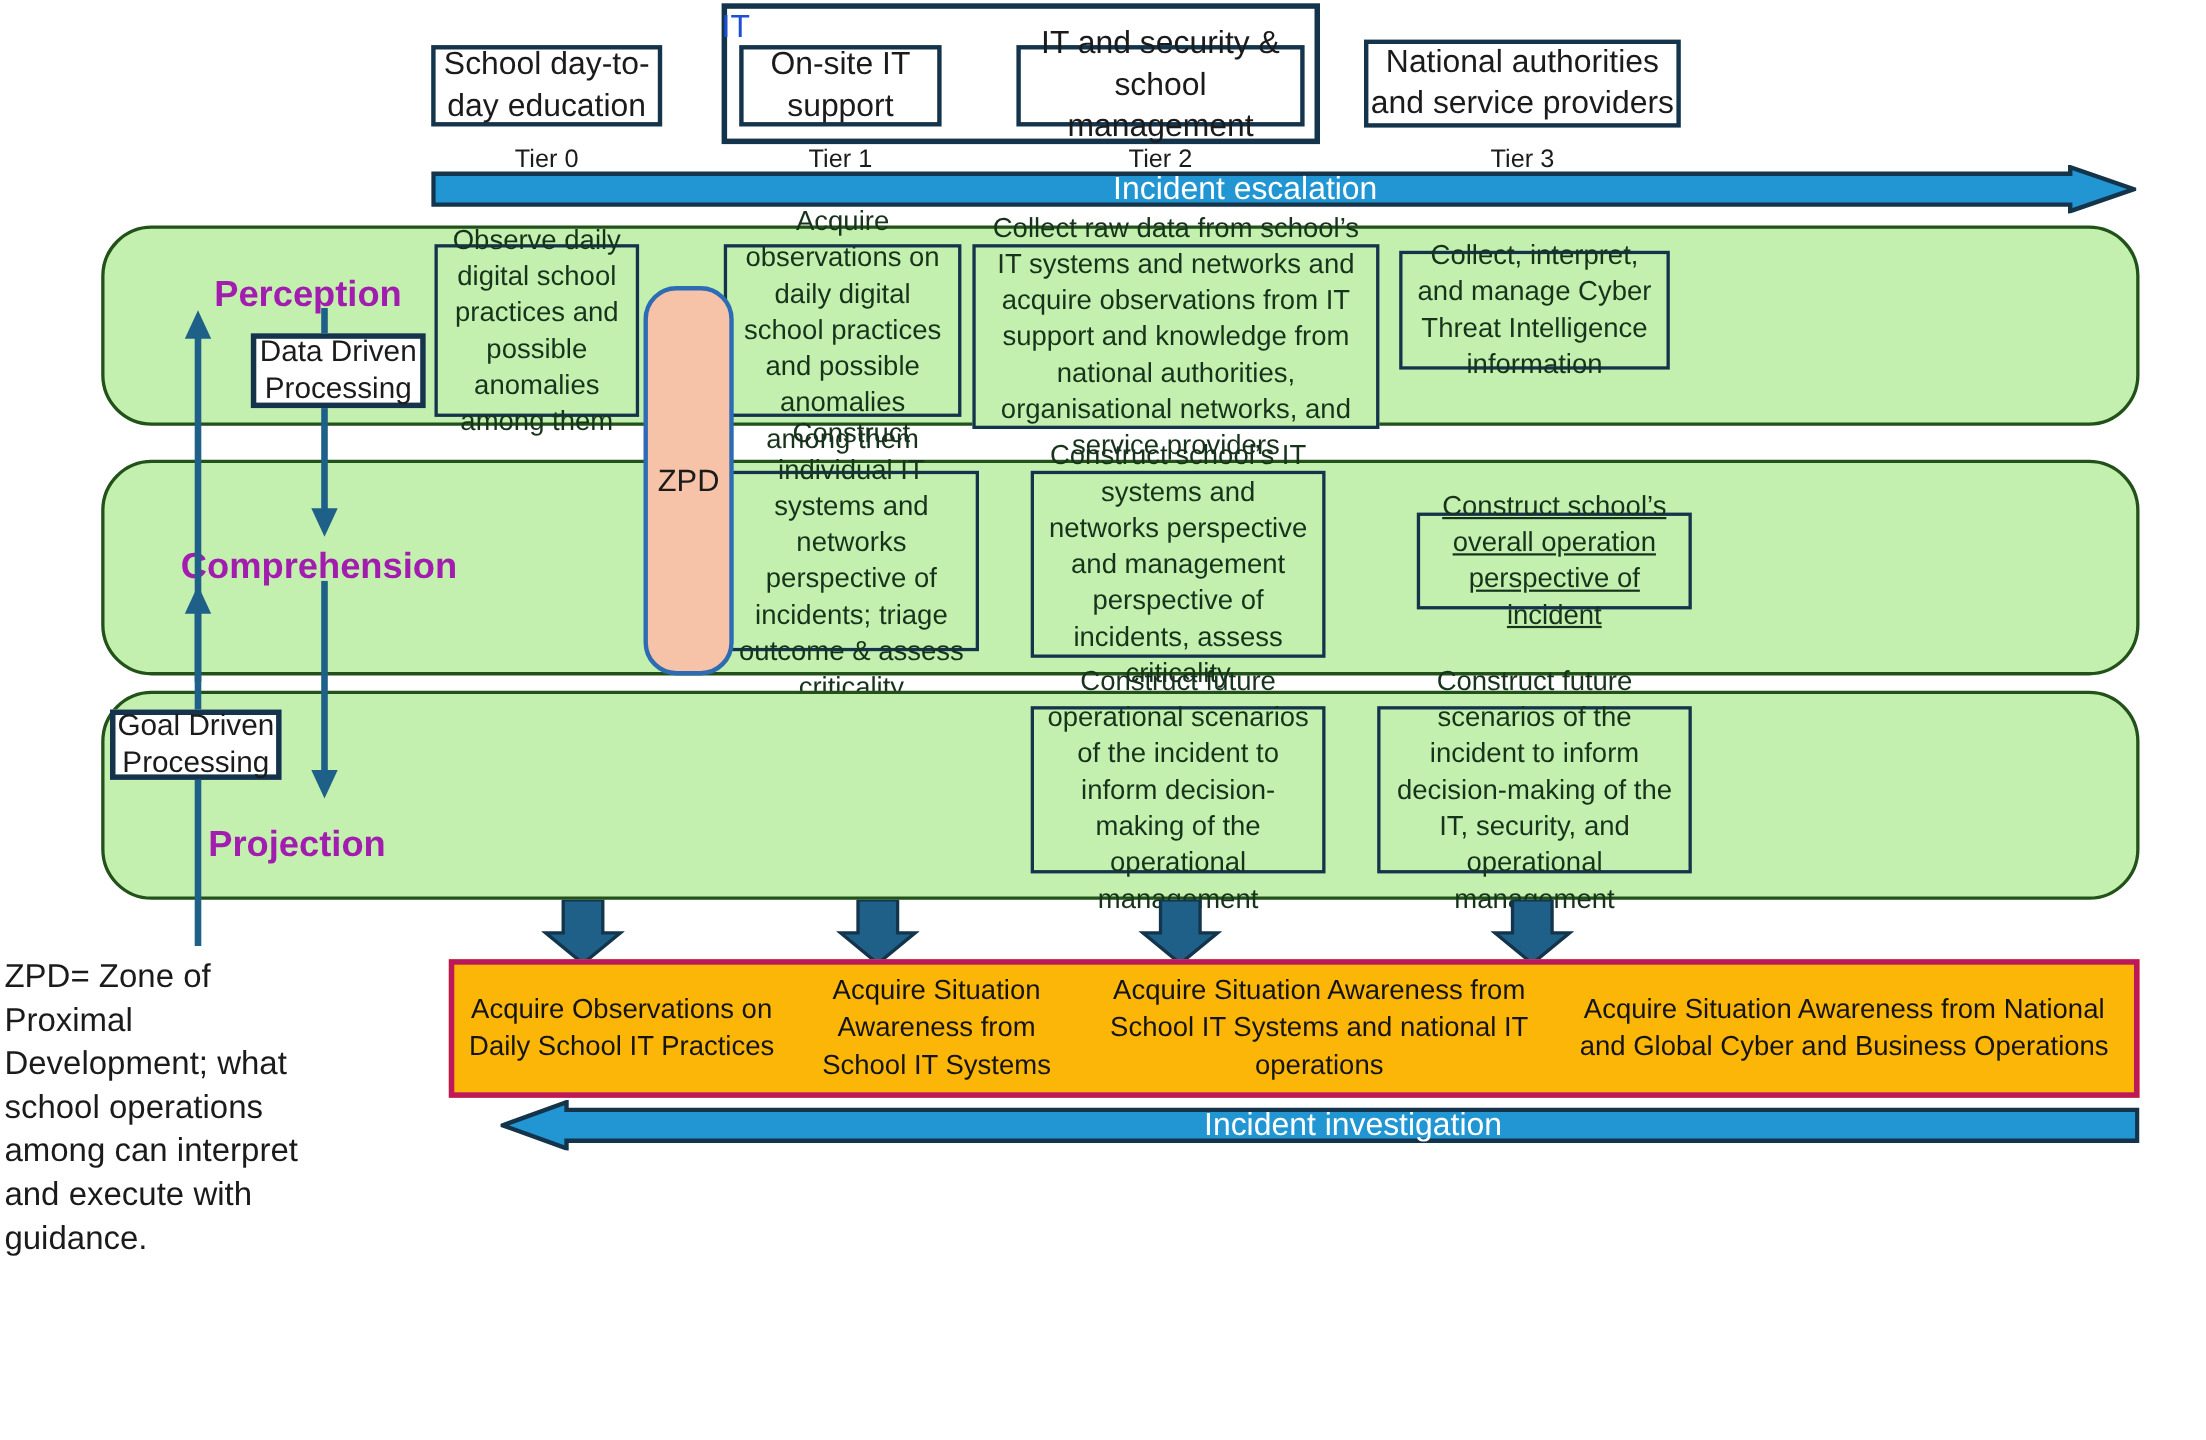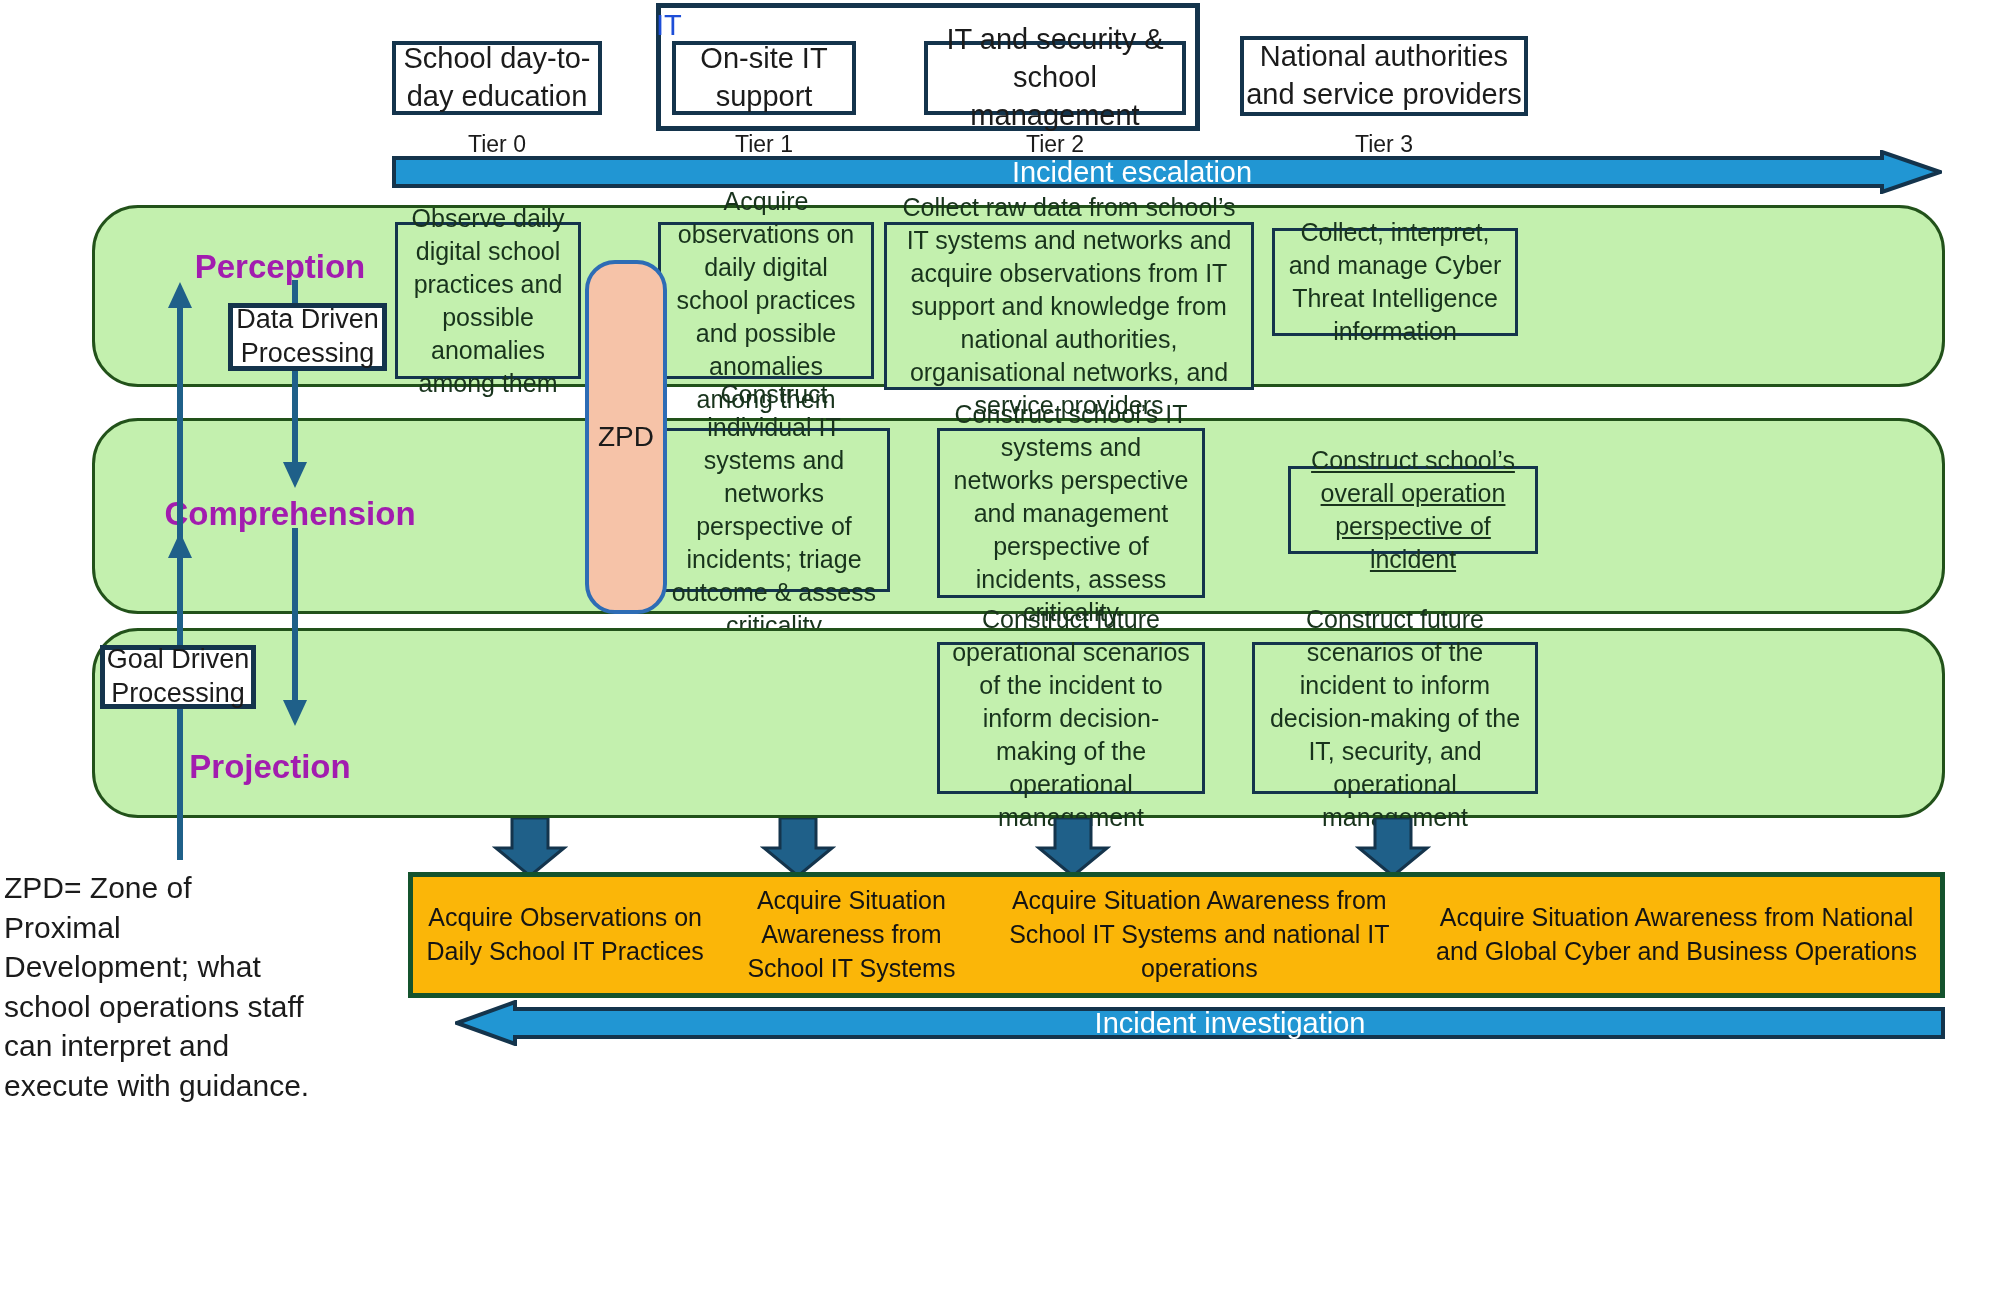--- a/index.html
+++ b/index.html
@@ -55,21 +55,21 @@
     padding:4px 8px;
   }
   .zpd{
     background:#f6c3a8;border:4px solid #2d6cb5;border-radius:30px;
     display:flex;align-items:center;justify-content:center;
     font-size:28px;color:#1b1b1b;margin-top:32px;
   }
 
   
   .orangeband{
-    background:#fbb608;border:5px solid #14532d;
+    background:#fbb608;border:5px solid #be185d;
     display:flex;
   }
   .orangecell{
     display:flex;align-items:center;justify-content:center;
     text-align:center;font-size:25px;line-height:1.35;color:#141414;
     padding:0 10px;
   }
   .legend{
     font-size:30px;line-height:1.32;color:#1b1b1b;
   }
@@ -190,13 +190,13 @@
   <div class="orangecell" style="width:535px;">Acquire Situation Awareness from National and Global Cyber and Business Operations</div>
 </div>
 
 <div class="abs" style="left:455px;top:1000px;width:1490px;height:46px;">
   <svg width="1490" height="46" viewBox="0 0 1490 46">
     <polygon points="1488,9 60,9 60,2 2,23 60,44 60,37 1488,37" fill="#2196d3" stroke="#14344c" stroke-width="4"></polygon>
   </svg>
 </div>
 <div class="abs arrowband" style="left:515px;top:1000px;width:1430px;height:46px;">Incident investigation</div>
 
-<div class="abs legend" style="left:4px;top:868px;width:310px;">ZPD= Zone of Proximal Development; what school operations staff can interpret and execute with guidance.</div>
+<div class="abs legend" style="left:4px;top:868px;width:310px;">ZPD= Zone of Proximal Development; what school operations among can interpret and execute with guidance.</div>
 
 </body></html>

